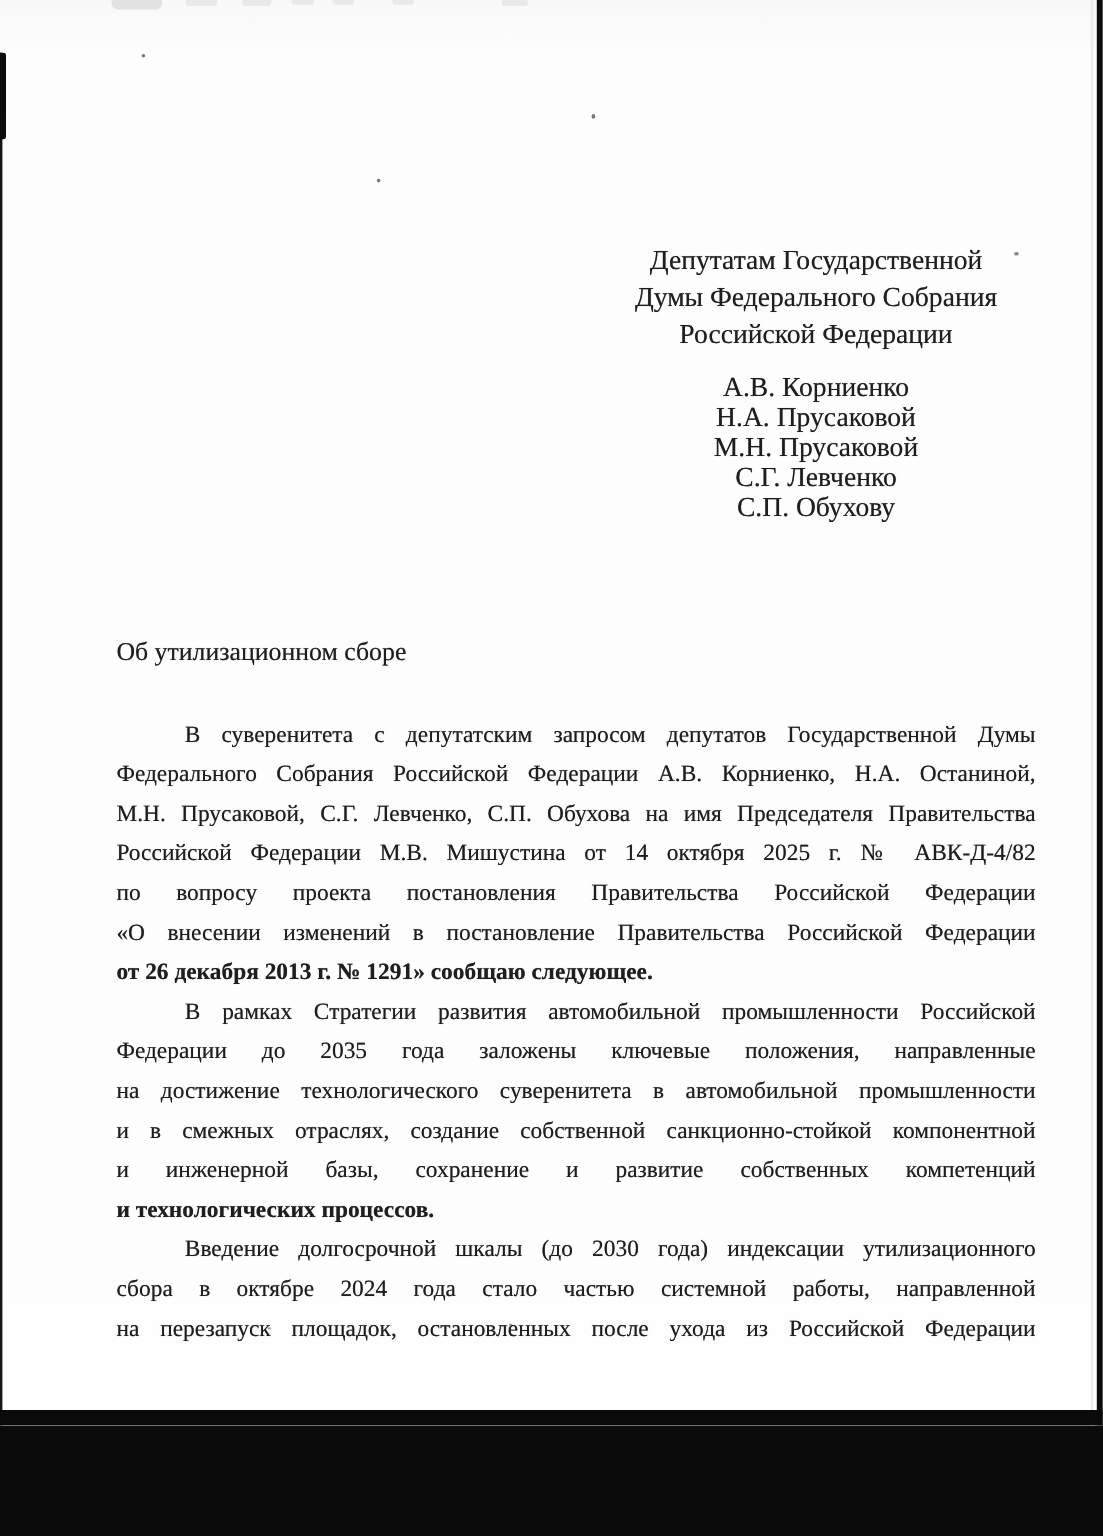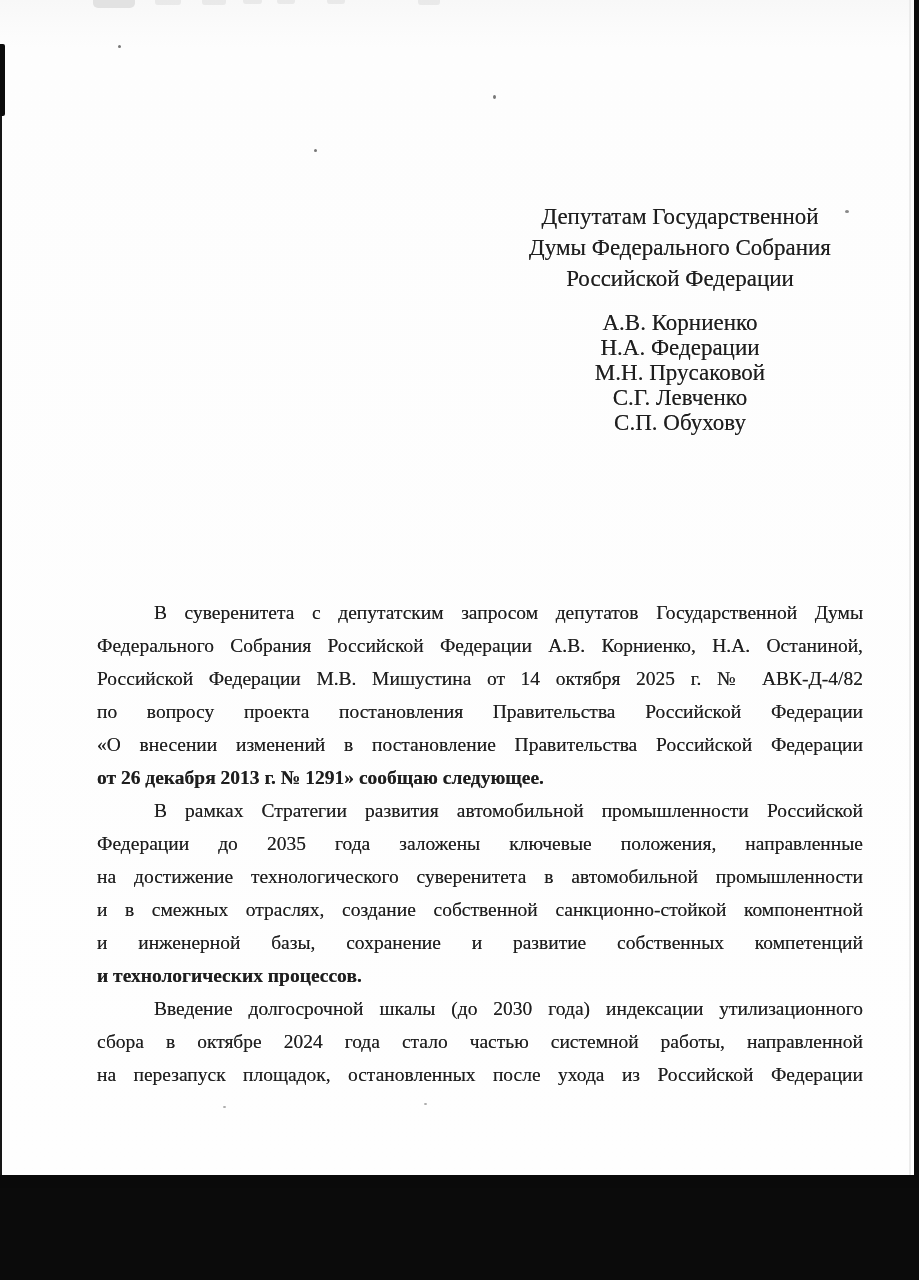--- a/index.html
+++ b/index.html
@@ -97,29 +97,31 @@
   <span class="speckle sp5"></span>
   <span class="speckle sp6"></span>
 
   <div class="addressee-block">
       <div class="addr-line">Депутатам Государственной</div>
       <div class="addr-line">Думы Федерального Собрания</div>
       <div class="addr-line">Российской Федерации</div>
     </div>
   <div class="names-block">
       <div class="name-line">А.В. Корниенко</div>
-      <div class="name-line">Н.А. Федерации</div>
+      <div class="name-line">Н.А. Прусаковой</div>
       <div class="name-line">М.Н. Прусаковой</div>
       <div class="name-line">С.Г. Левченко</div>
       <div class="name-line">С.П. Обухову</div>
     </div>
+  <div class="subject-line">Об утилизационном сборе</div>
   <div class="letter-body">
       <div class="para">
         <div class="line first fill">В суверенитета с депутатским запросом депутатов Государственной Думы</div>
         <div class="line fill">Федерального Собрания Российской Федерации А.В. Корниенко, Н.А. Останиной,</div>
+        <div class="line fill">М.Н. Прусаковой, С.Г. Левченко, С.П. Обухова на имя Председателя Правительства</div>
         <div class="line fill">Российской Федерации М.В. Мишустина от 14 октября 2025 г. № АВК-Д-4/82</div>
         <div class="line fill">по вопросу проекта постановления Правительства Российской Федерации</div>
         <div class="line fill">«О внесении изменений в постановление Правительства Российской Федерации</div>
         <div class="line end">от 26 декабря 2013 г. № 1291» сообщаю следующее.</div>
       </div>
       <div class="para">
         <div class="line first fill">В рамках Стратегии развития автомобильной промышленности Российской</div>
         <div class="line fill">Федерации до 2035 года заложены ключевые положения, направленные</div>
         <div class="line fill">на достижение технологического суверенитета в автомобильной промышленности</div>
         <div class="line fill">и в смежных отраслях, создание собственной санкционно-стойкой компонентной</div>

